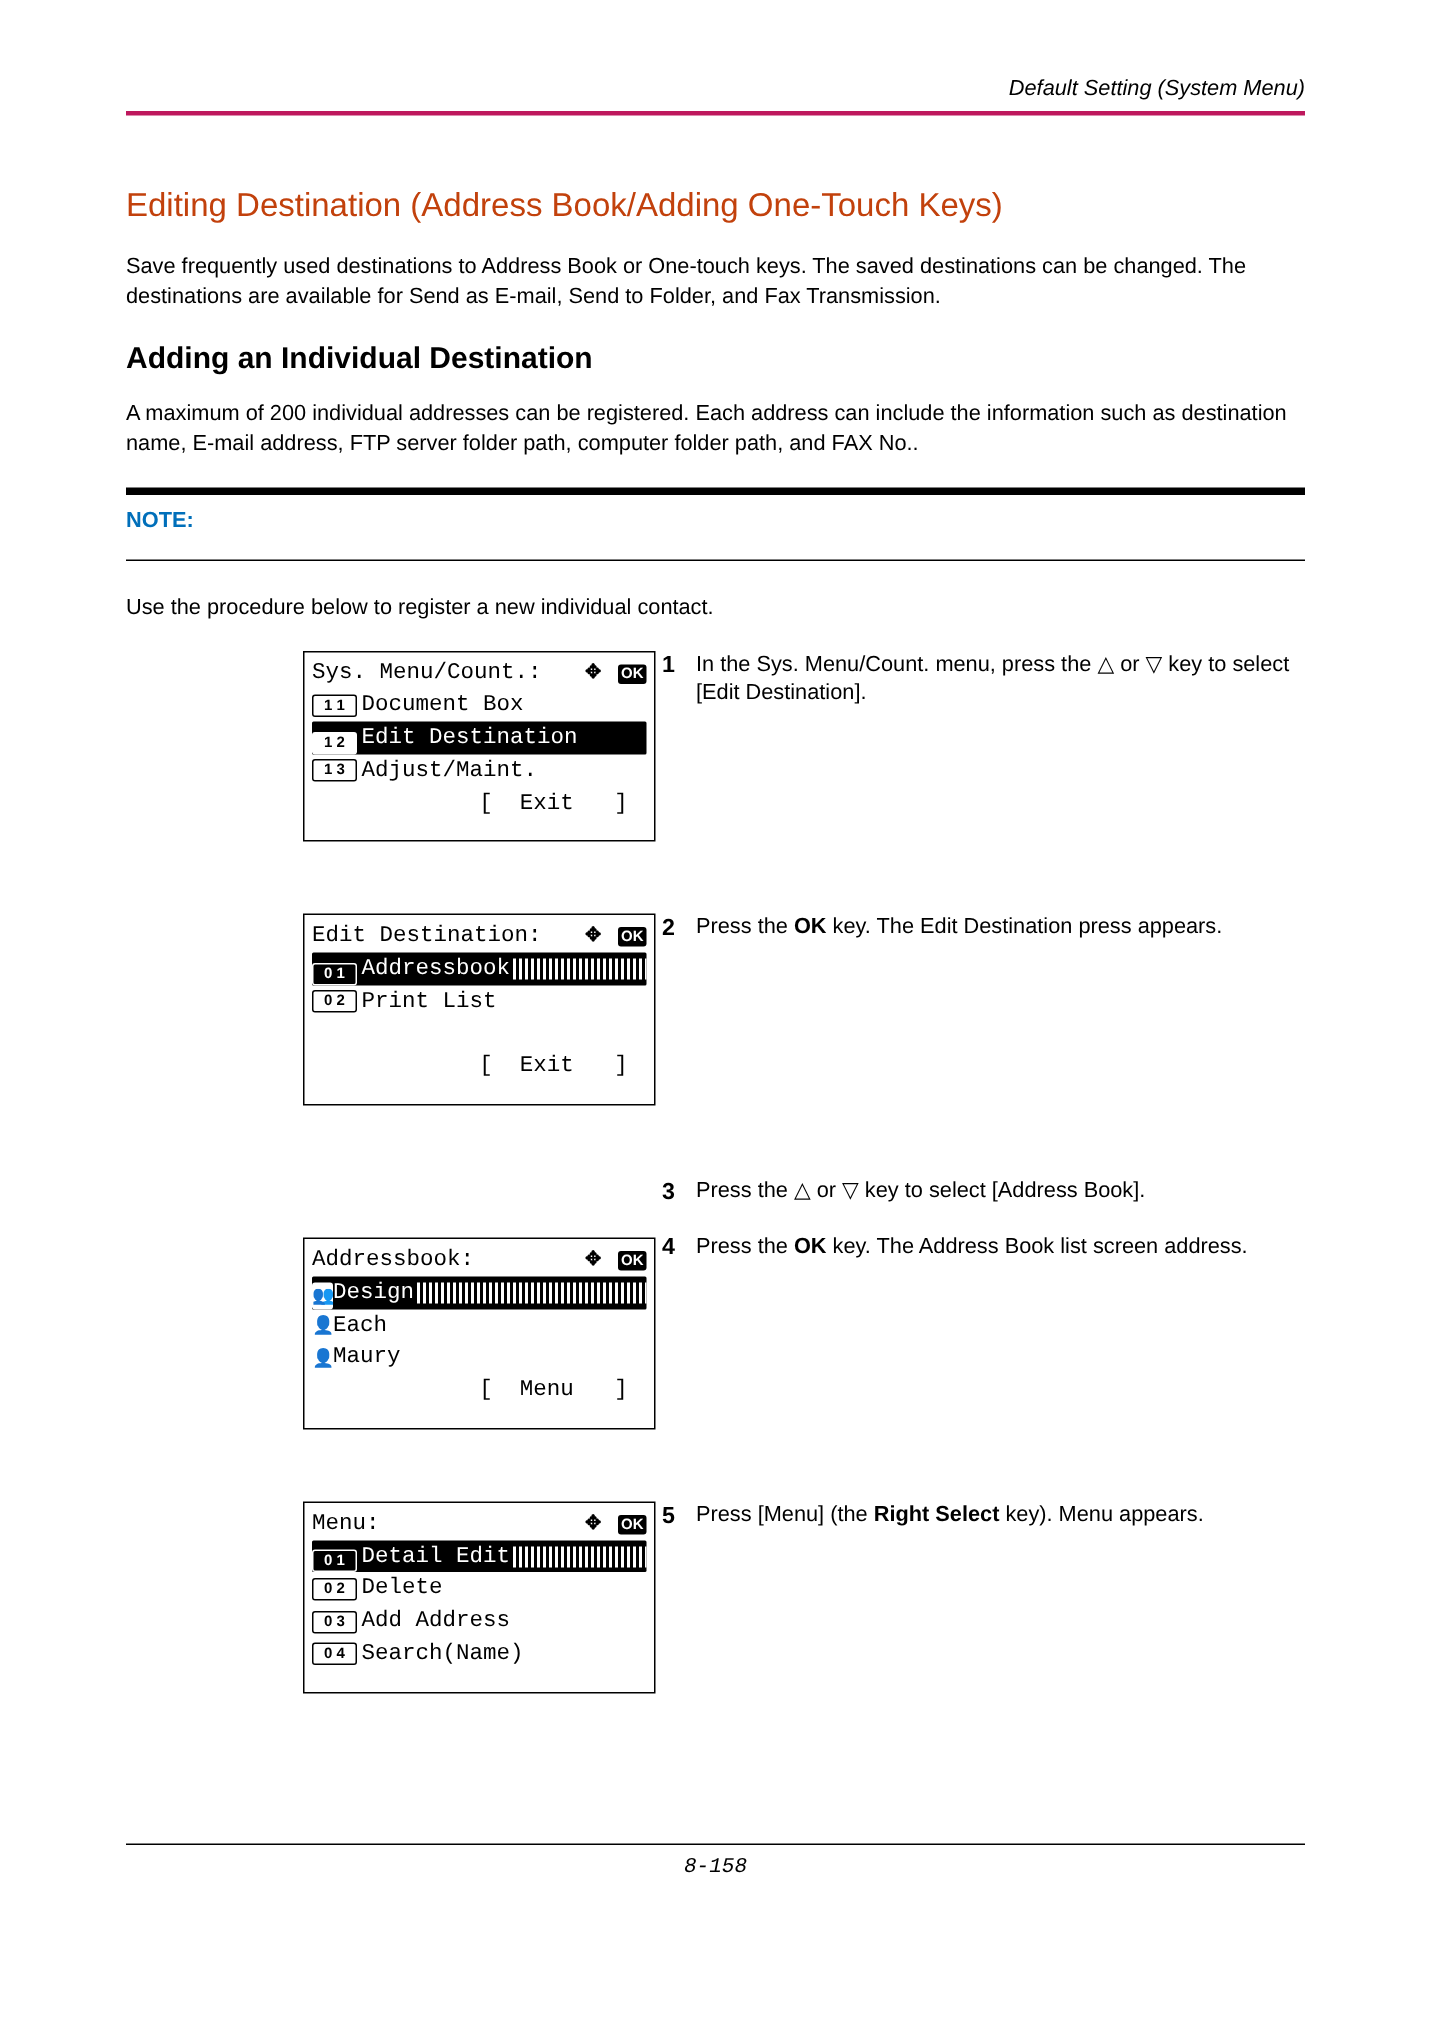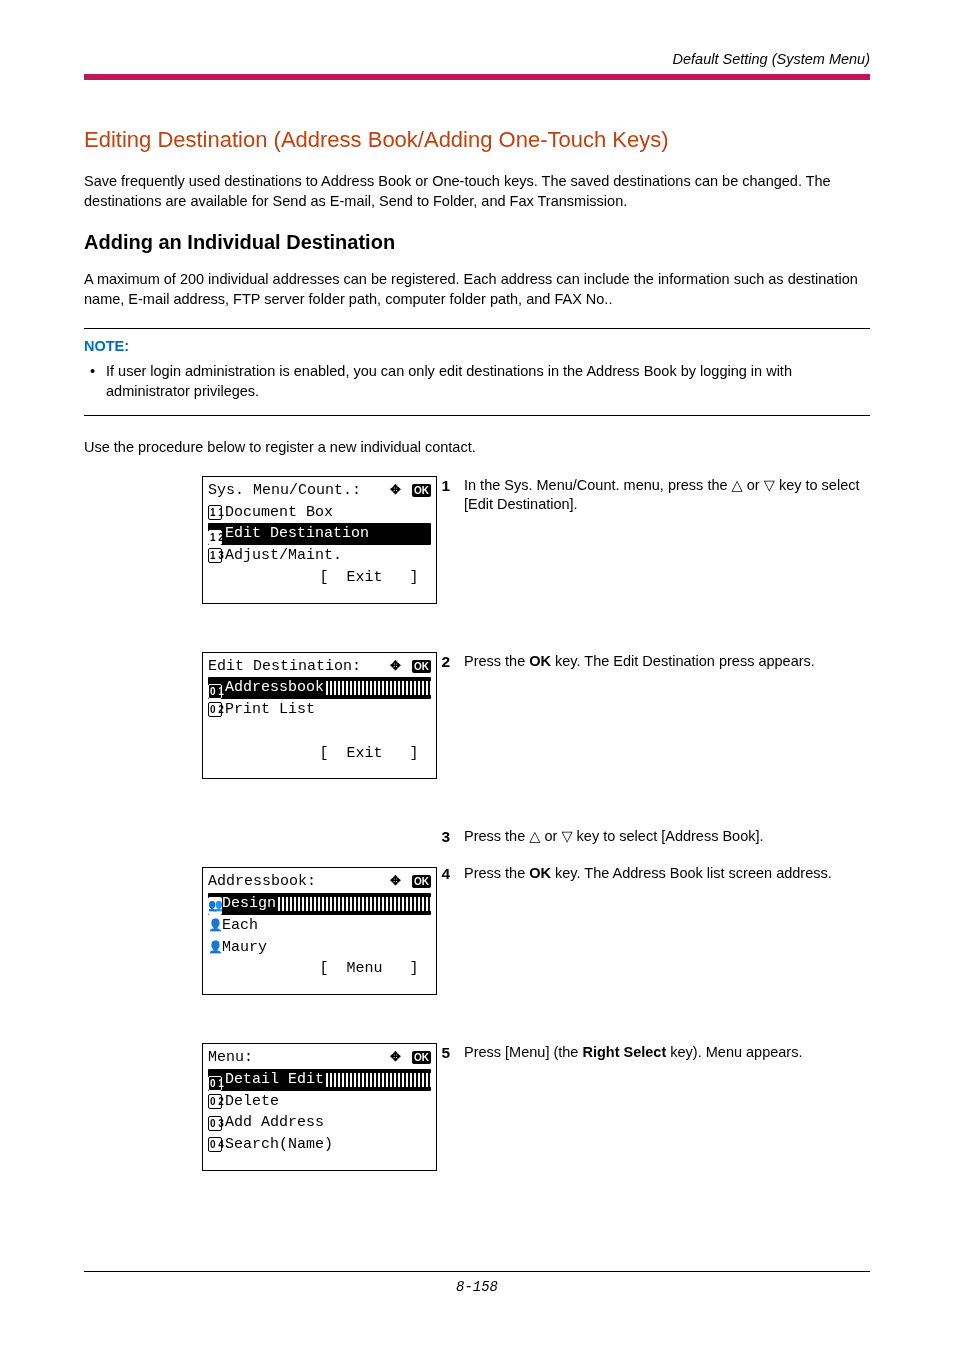--- a/index.html
+++ b/index.html
@@ -7,21 +7,21 @@
     font-family: Arial, Helvetica, sans-serif;
     font-size: 14.5px;
     color: #000;
     background: #fff;
     width: 954px;
     margin: 0 auto;
     padding: 50px 84px 40px 84px;
     line-height: 1.35;
   }
   .header-line {
-    border-bottom: 6px solid #be185d;
+    border-bottom: 3px solid #be185d;
     margin-bottom: 45px;
     padding-bottom: 4px;
     text-align: right;
     font-style: italic;
     font-size: 14.5px;
   }
   h1 {
     color: #c2410c;
     font-size: 22px;
     font-weight: normal;
@@ -29,21 +29,21 @@
   }
   .intro-p { margin-bottom: 18px; }
   h2 {
     font-size: 20px;
     font-weight: bold;
     margin-bottom: 14px;
     margin-top: 8px;
   }
   .body-p { margin-bottom: 18px; }
   .note-box {
-    border-top: 1px solid #000000;
+    border-top: 5px solid #000000;
     border-bottom: 1px solid #000;
     padding: 8px 0 10px 0;
     margin-bottom: 22px;
   }
   .note-title {
     color: #006fba;
     font-weight: bold;
     margin-bottom: 6px;
   }
   .note-box ul { list-style: none; padding-left: 0; }
@@ -88,21 +88,21 @@
     line-height: 1.45;
     padding: 3px 5px 14px 5px;
     margin-bottom: 30px;
     background: #fff;
   }
   .lcd .title-row { display:flex; justify-content: space-between; align-items: center; }
   .lcd-row { display:flex; align-items:center; white-space: pre; }
   .lcd-row.sel { background:#000; color:#fff; border-radius:1px;align-items:flex-end; }
   .numbox {
     display:inline-block;
-    width: 14px;
+    width: 30px;
     text-align:center;
     border:1px solid currentColor;
     font-size:10px;
     font-family: Arial, sans-serif;
     font-weight: bold;
     margin-right:3px;
     background: #fff;
     color:#000;
     border-radius:2px;
     line-height: 13px;
@@ -148,21 +148,20 @@
 
 <p class="intro-p">Save frequently used destinations to Address Book or One-touch keys. The saved destinations can be changed. The destinations are available for Send as E-mail, Send to Folder, and Fax Transmission.</p>
 
 <h2>Adding an Individual Destination</h2>
 
 <p class="body-p">A maximum of 200 individual addresses can be registered. Each address can include the information such as destination name, E-mail address, FTP server folder path, computer folder path, and FAX No..</p>
 
 <div class="note-box">
   <div class="note-title">NOTE:</div>
   <ul>
-    <li>If user login administration is enabled, you can only edit destinations in the Address Book by logging in with administrator privileges.</li>
   </ul>
 </div>
 
 <p class="body-p">Use the procedure below to register a new individual contact.</p>
 
 <div class="steps-area">
 
   <div class="step-row">
     <div class="lcd-col">
       <div class="lcd">

